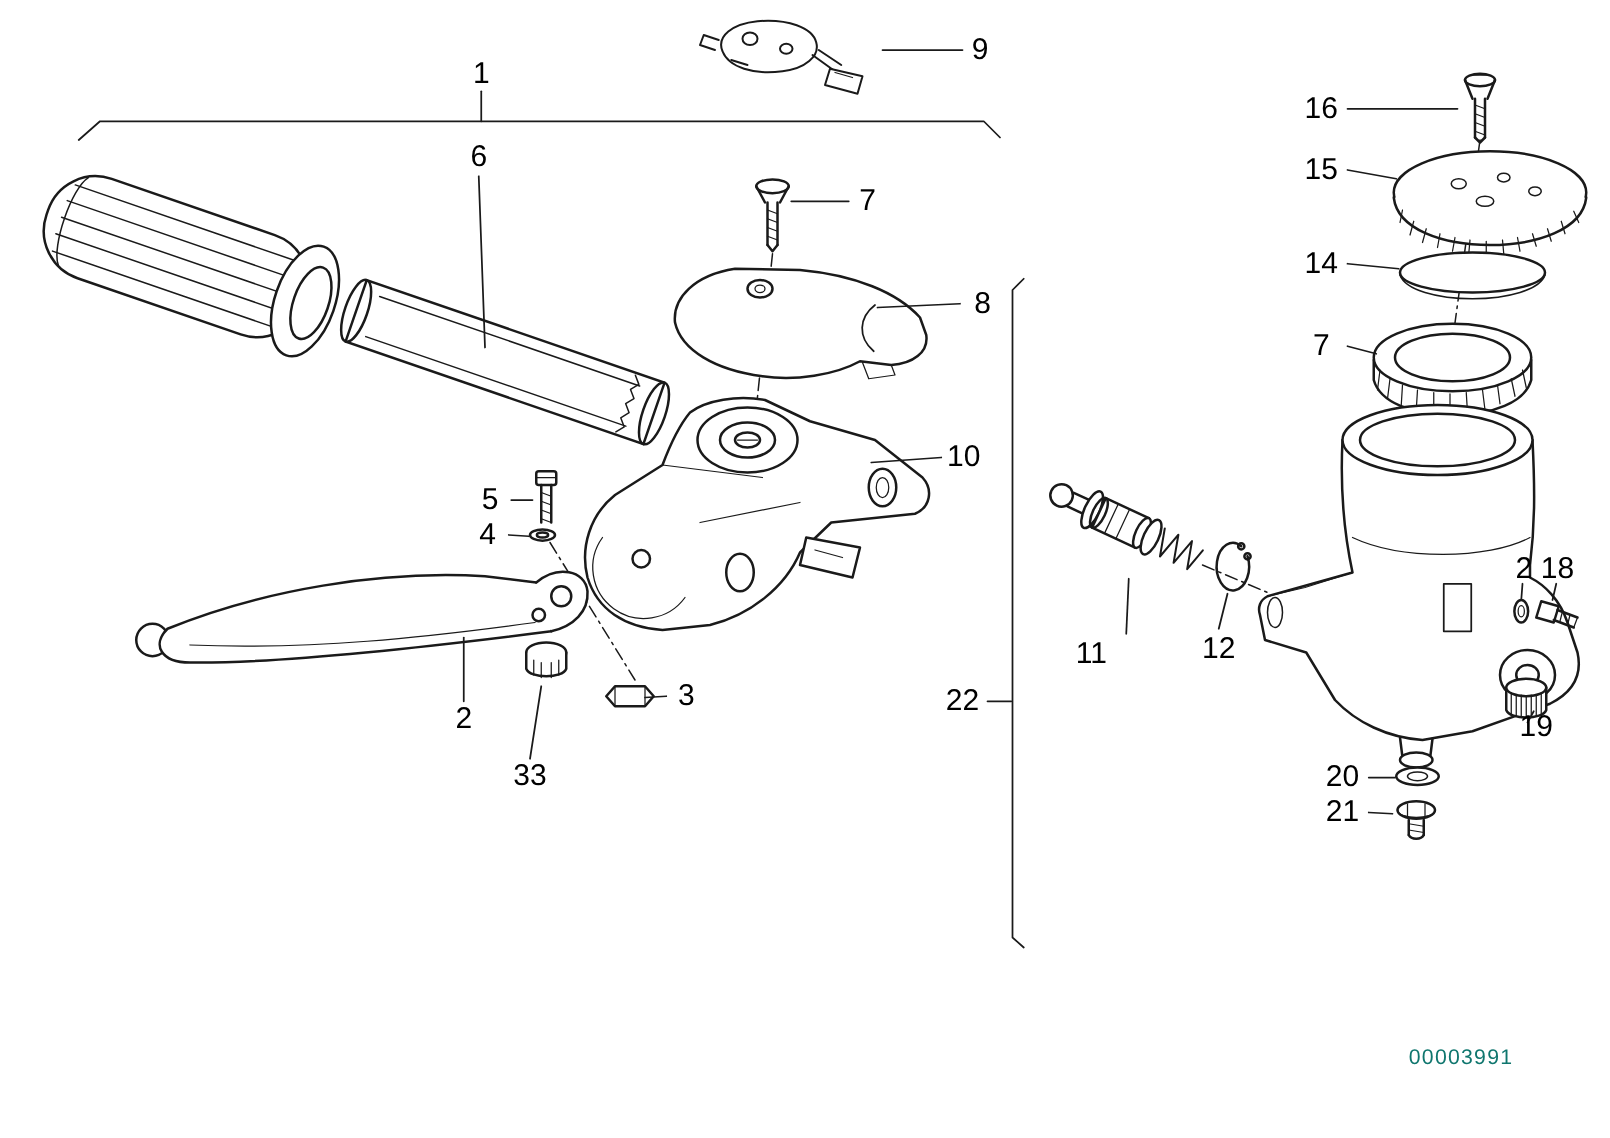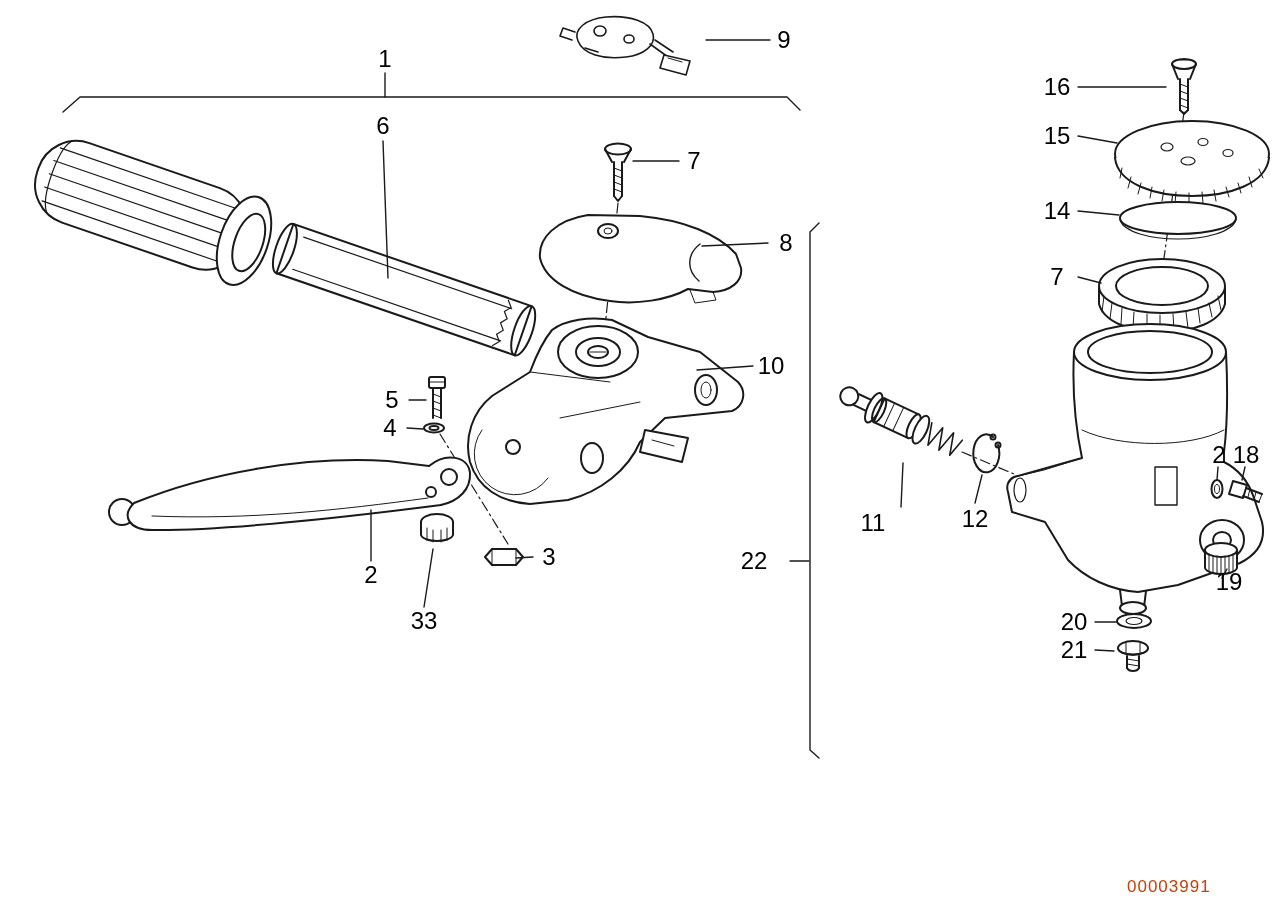--- a/index.html
+++ b/index.html
@@ -35,29 +35,29 @@
   .lbl-12{left:975px;top:519px}
   .lbl-13{left:1057px;top:277px}
   .lbl-14{left:1057px;top:211px}
   .lbl-15{left:1057px;top:136px}
   .lbl-16{left:1057px;top:87px}
   .lbl-17{left:1219px;top:455px}
   .lbl-18{left:1246px;top:455px}
   .lbl-19{left:1229px;top:582px}
   .lbl-20{left:1074px;top:622px}
   .lbl-21{left:1074px;top:650px}
-  .lbl-22{left:754px;top:561px}
+  .lbl-22{left:770px;top:561px}
   .lbl-23{left:424px;top:621px}
   .drawing-number{
     position:absolute;
-    left:1127px;top:877px;
+    left:1127px;top:836px;
     font-family:"Liberation Sans",sans-serif;
     font-size:17px;
     letter-spacing:1px;
-    color:#c2410c;
+    color:#0f766e;
   }
 </style>
 </head>
 <body>
 
 <div class="canvas">
 
 <svg width="1288" height="910" viewBox="0 0 1288 910" fill="none" stroke="#1a1a1a" stroke-width="2" stroke-linecap="round" stroke-linejoin="round">
 
   <g stroke-width="1.2" stroke-dasharray="10 4 2 4">

